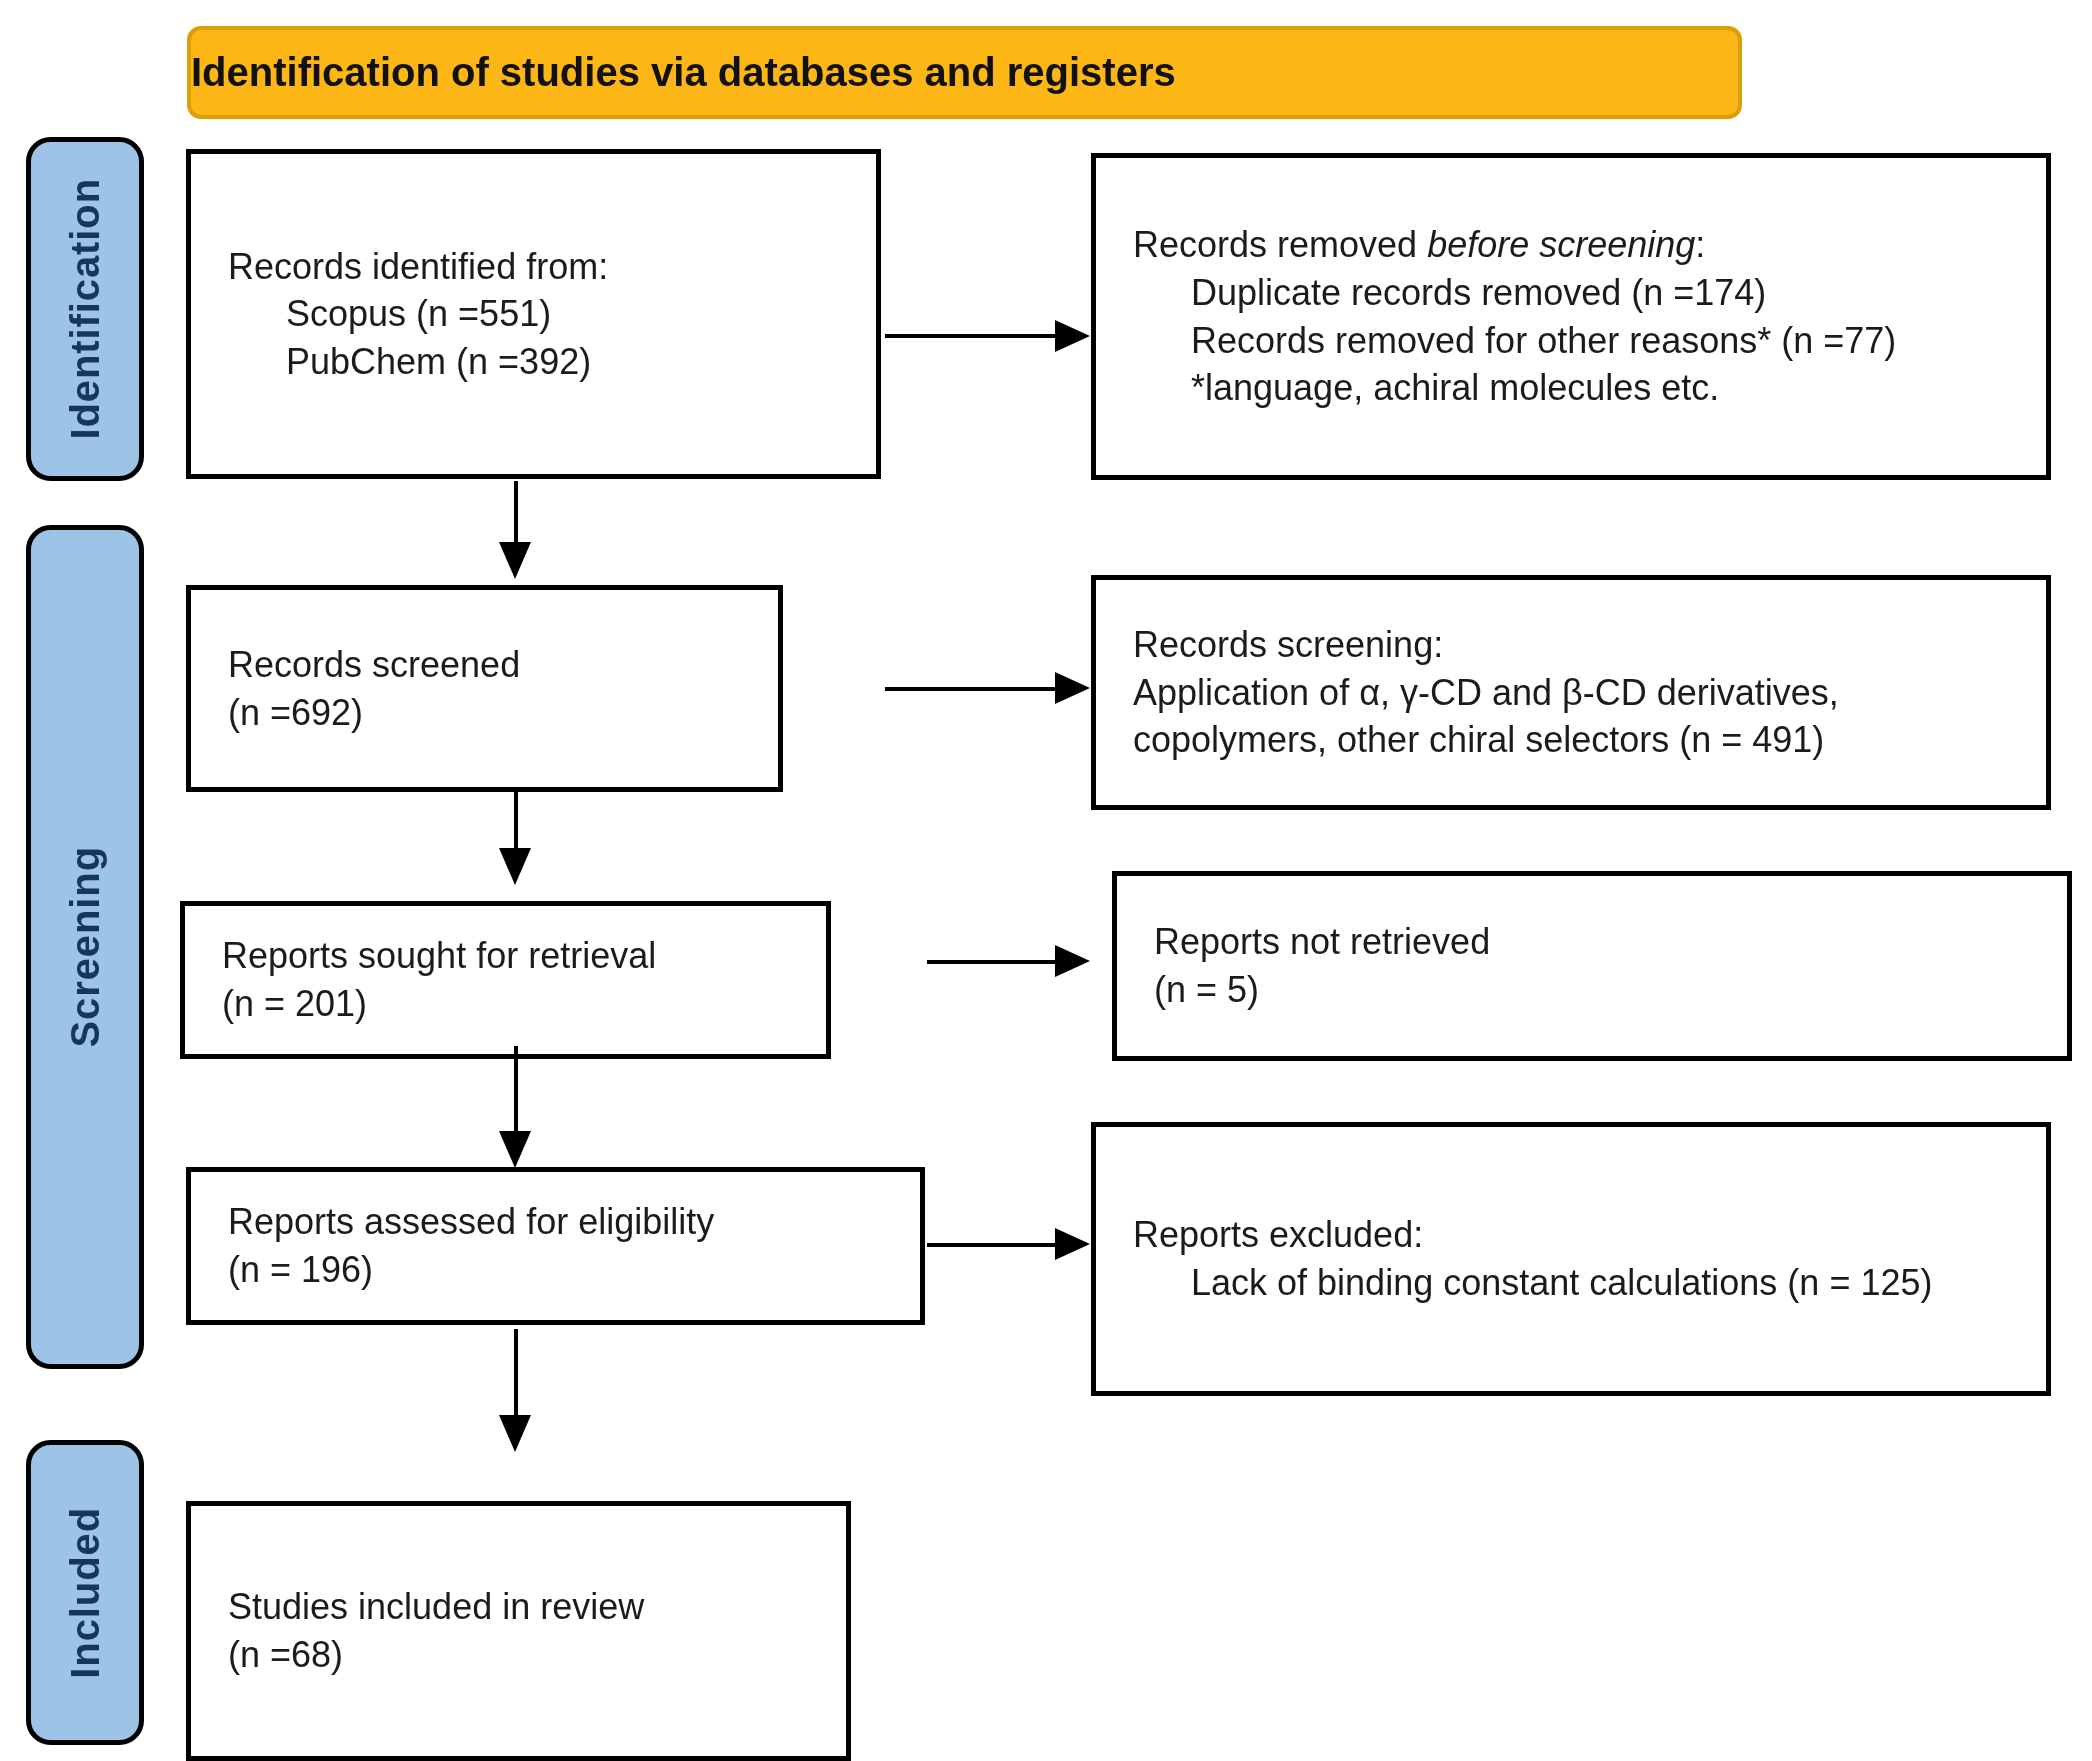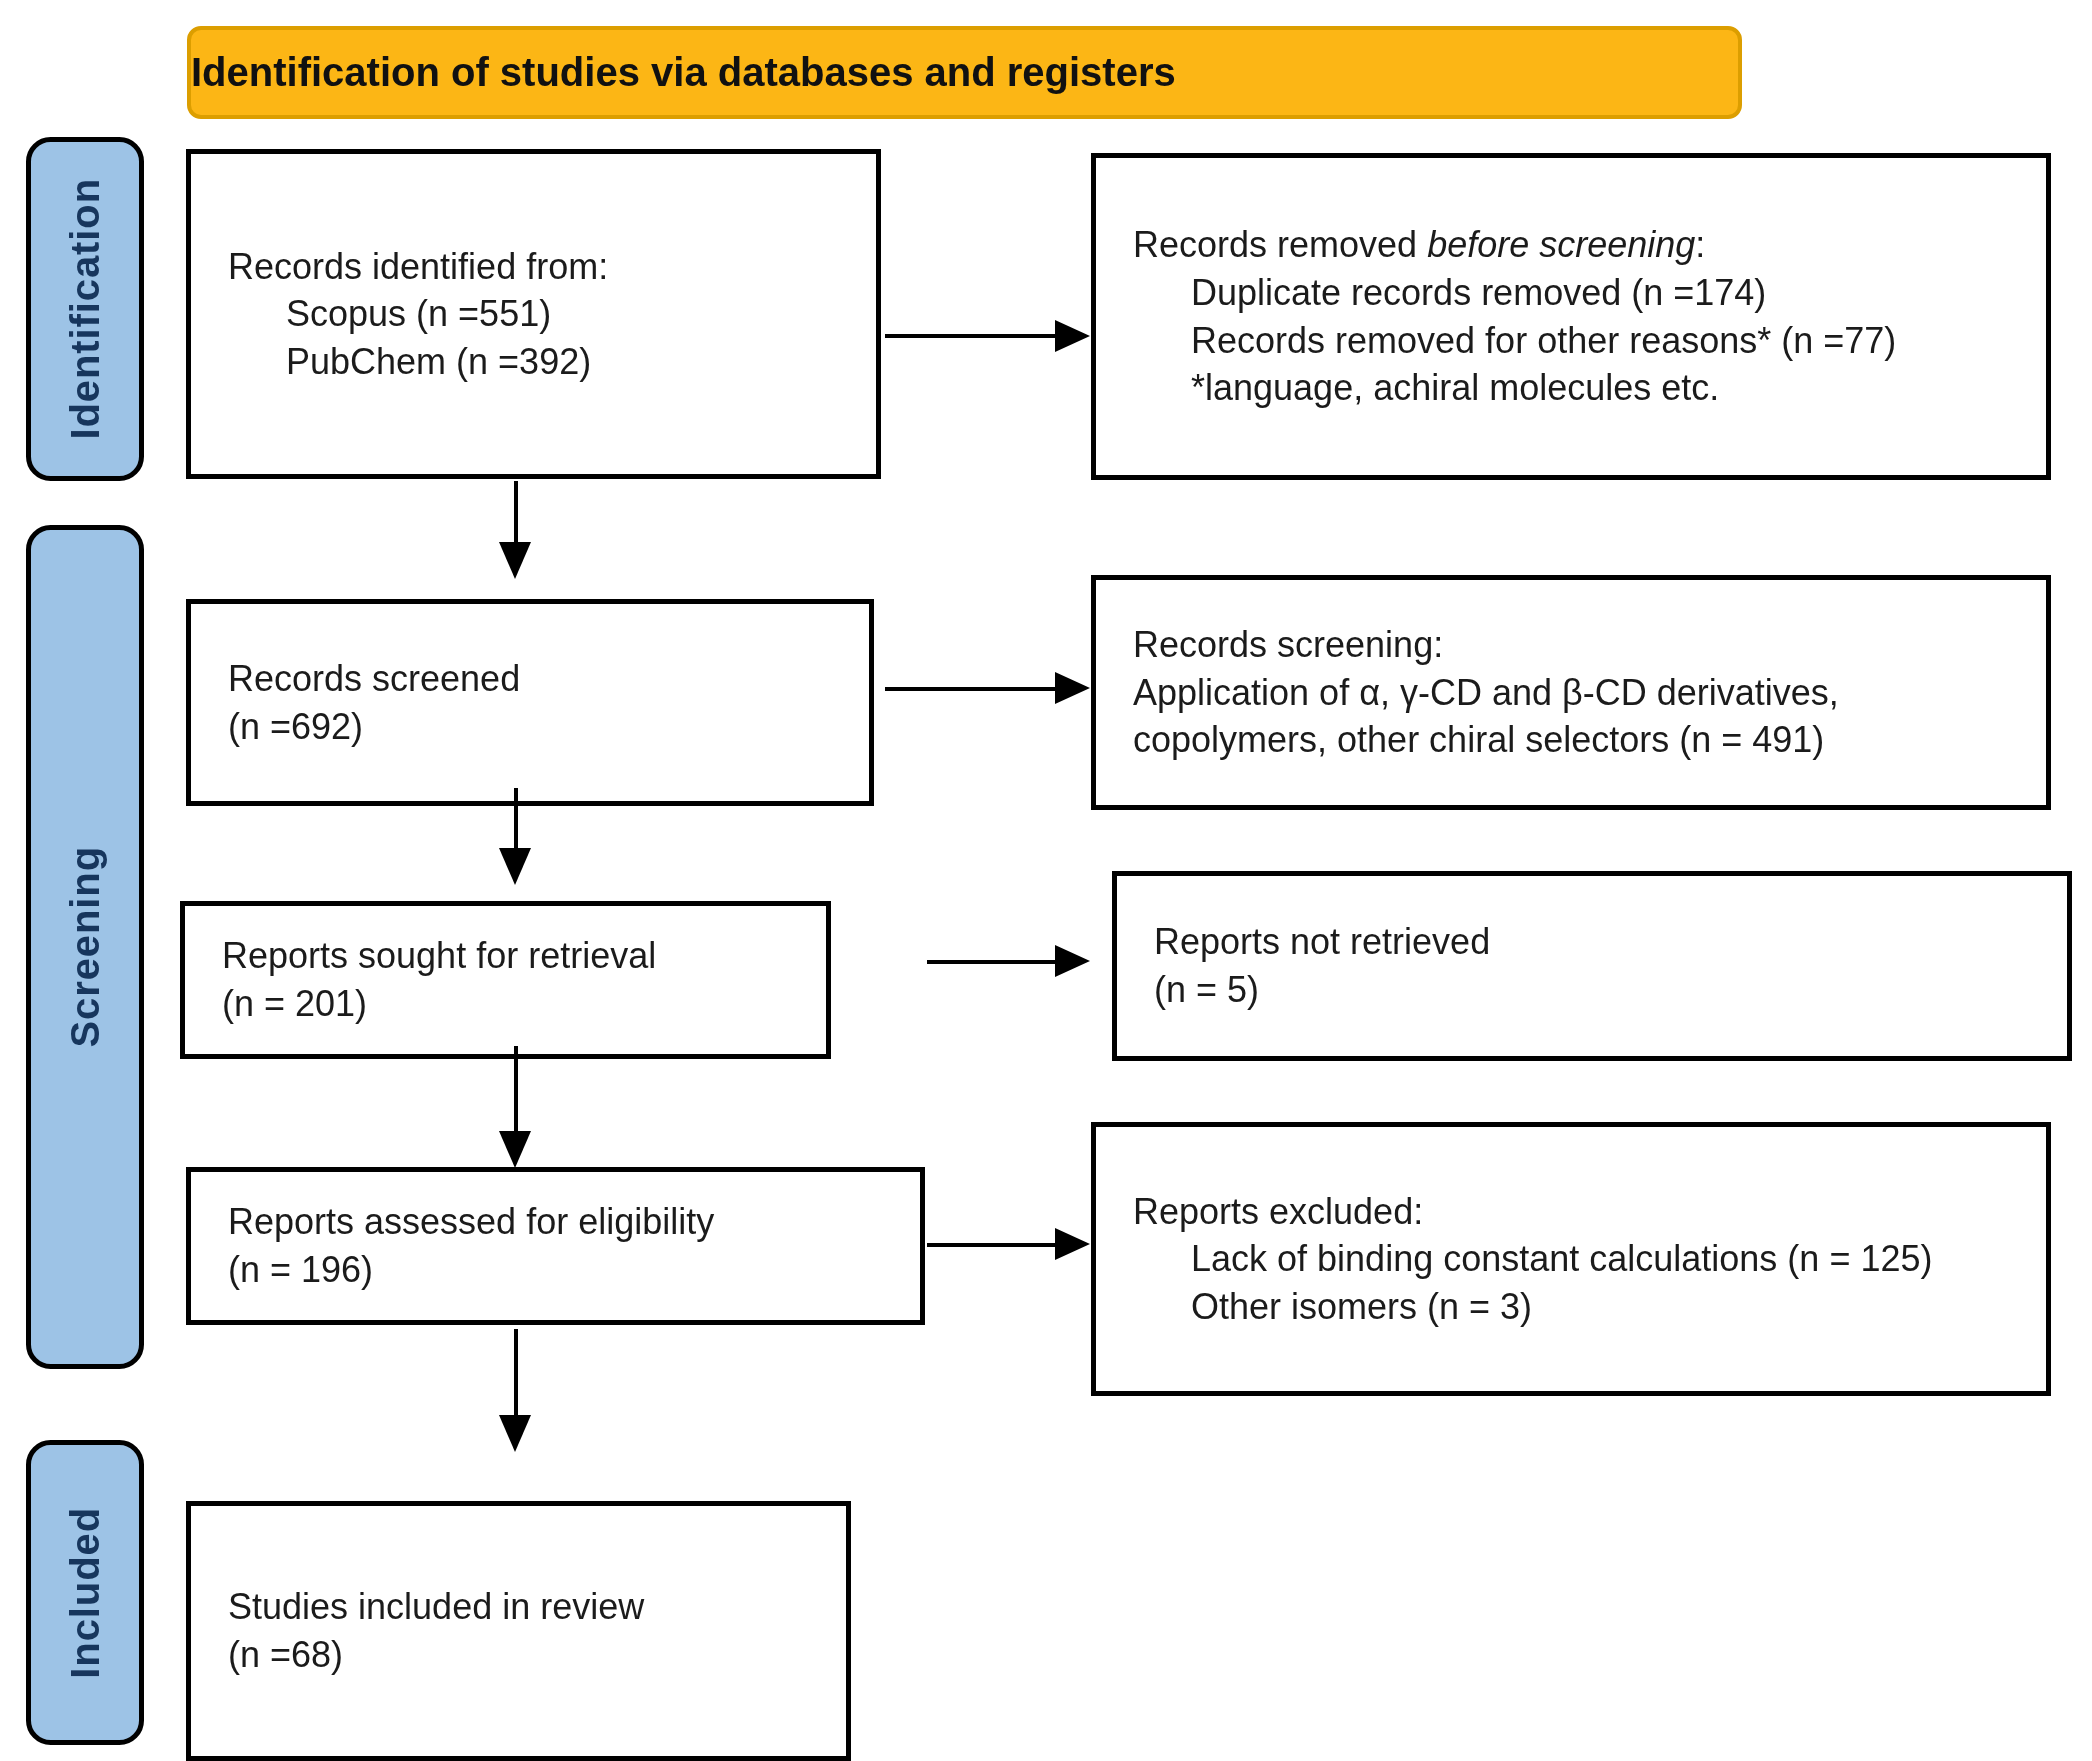--- a/index.html
+++ b/index.html
@@ -78,21 +78,21 @@
 
   <div class="box" style="left:1091px;top:153px;width:960px;height:327px;">
     <div class="line">
       <span>Records removed </span><span class="it">before screening</span><span>:</span>
     </div>
     <div class="line indent">Duplicate records removed  (n =174)</div>
     <div class="line indent">Records removed for other reasons* (n =77)</div>
     <div class="line indent">*language, achiral molecules etc.</div>
   </div>
 
-  <div class="box" style="left:186px;top:599px;width:688px;height:207px;">
+  <div class="box" style="left:186px;top:585px;width:597px;height:207px;">
     <div class="line">Records screened</div>
     <div class="line">(n =692)</div>
   </div>
 
   <div class="box" style="left:1091px;top:575px;width:960px;height:235px;">
     <div class="line">Records screening:</div>
     <div class="line">Application of α, γ-CD and β-CD derivatives,</div>
     <div class="line">copolymers, other chiral selectors (n = 491)</div>
   </div>
 
@@ -107,21 +107,20 @@
   </div>
 
   <div class="box" style="left:186px;top:1167px;width:739px;height:158px;">
     <div class="line">Reports assessed for eligibility</div>
     <div class="line">(n = 196)</div>
   </div>
 
   <div class="box" style="left:1091px;top:1122px;width:960px;height:274px;justify-content:center;">
     <div class="line">Reports excluded:</div>
     <div class="line indent">Lack of binding constant calculations (n = 125)</div>
-    <div class="line indent">Other isomers (n = 3)</div>
   </div>
 
   <div class="box" style="left:186px;top:1454px;width:665px;height:260px;margin-top:47px;">
     <div class="line">Studies included in review</div>
     <div class="line">(n =68)</div>
   </div>
 
   <div>
     <div class="arrow-line-v" style="left:514px;top:481px;height:63px;"></div>
     <div class="arrow-head-down" style="left:499px;top:542px;"></div>

